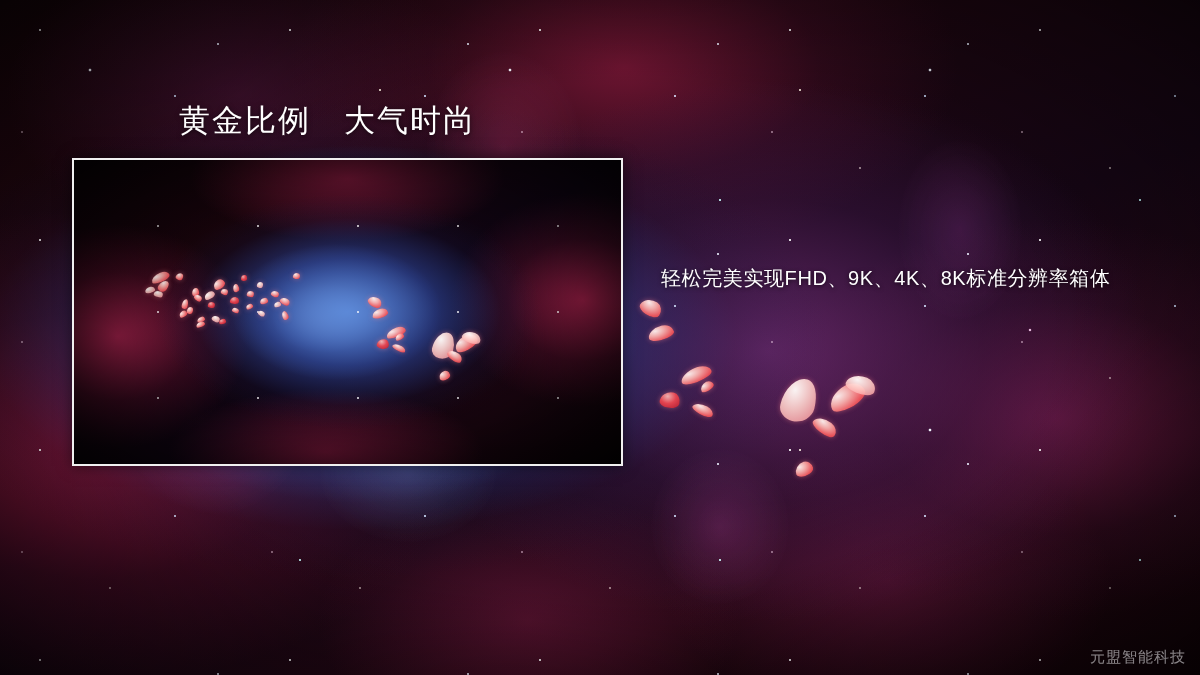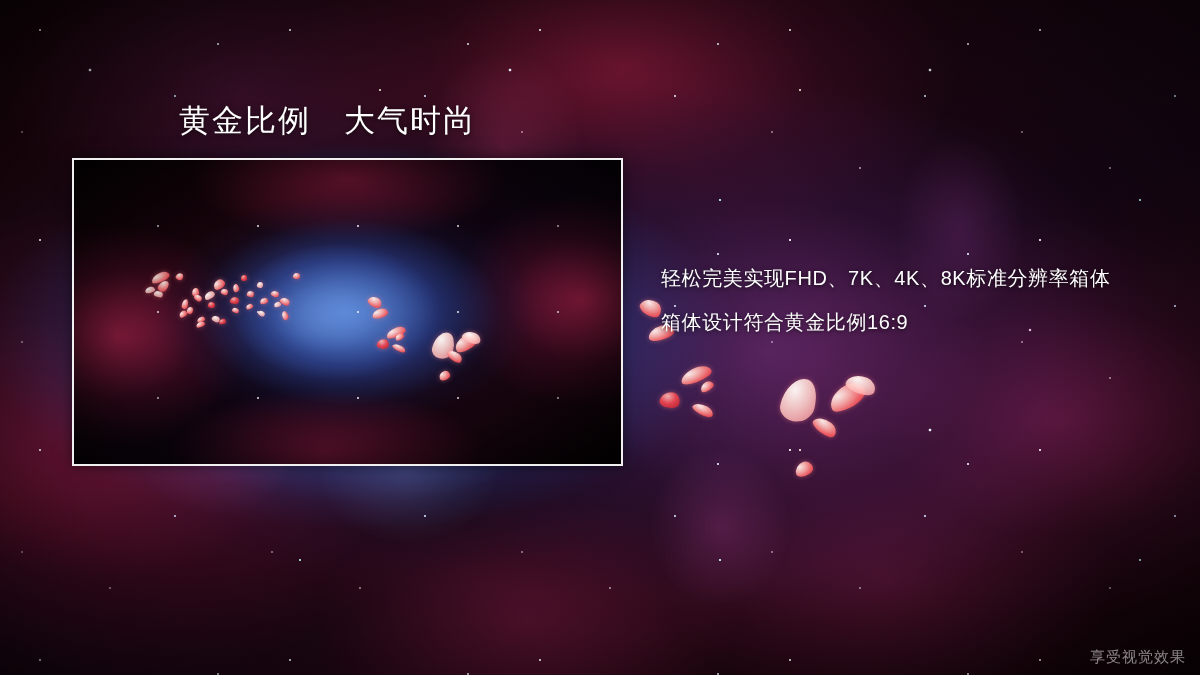--- a/index.html
+++ b/index.html
@@ -306,19 +306,18 @@
           <div class="petal" style="left: 372.843px; top: 191.644px; width: 16.1167px; height: 8.624px; transform: rotate(38deg);"></div>
           <div class="petal" style="left: 365.038px; top: 210.809px; width: 11.1578px; height: 8.624px; transform: rotate(-18deg);"></div>
           <div class="petal" style="left: 293.867px; top: 136.889px; width: 13.6372px; height: 9.856px; transform: rotate(34deg);"></div>
           <div class="petal" style="left: 297.54px; top: 148.753px; width: 16.1167px; height: 8.624px; transform: rotate(-14deg);"></div>
         </div>
       <div class="panel-bg panel-vignette"></div>
     </div>
   </div>
 
   <div id="body-copy">
-    <div class="copy-line">轻松完美实现FHD、7K、4K、8K标准分辨率箱体</div>
-    <div class="copy-line">箱体设计符合黄金比例16:9</div>
+    <div class="copy-line">轻松完美实现FHD、9K、4K、8K标准分辨率箱体</div>
   </div>
 
-  <div id="watermark">享受视觉效果</div>
+  <div id="watermark">元盟智能科技</div>
 
 </div>
 
 </body></html>

